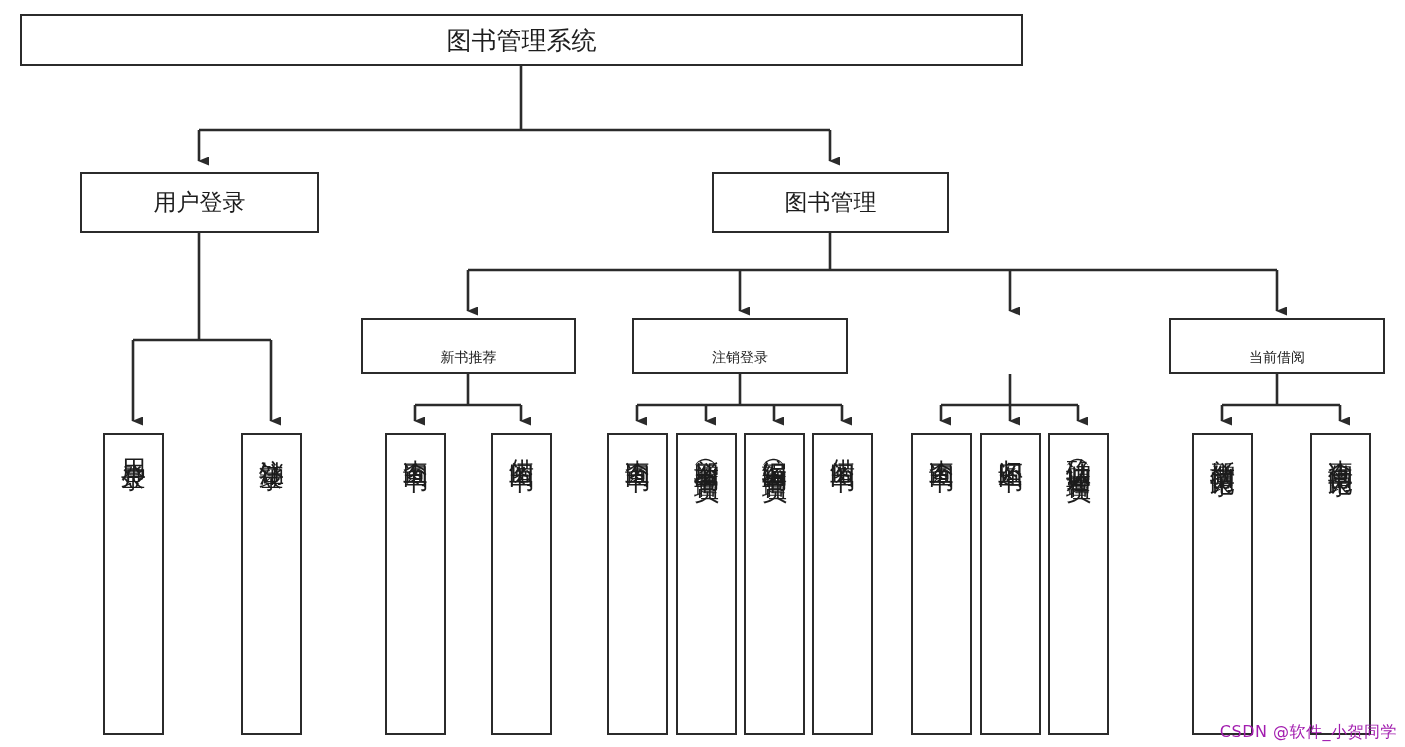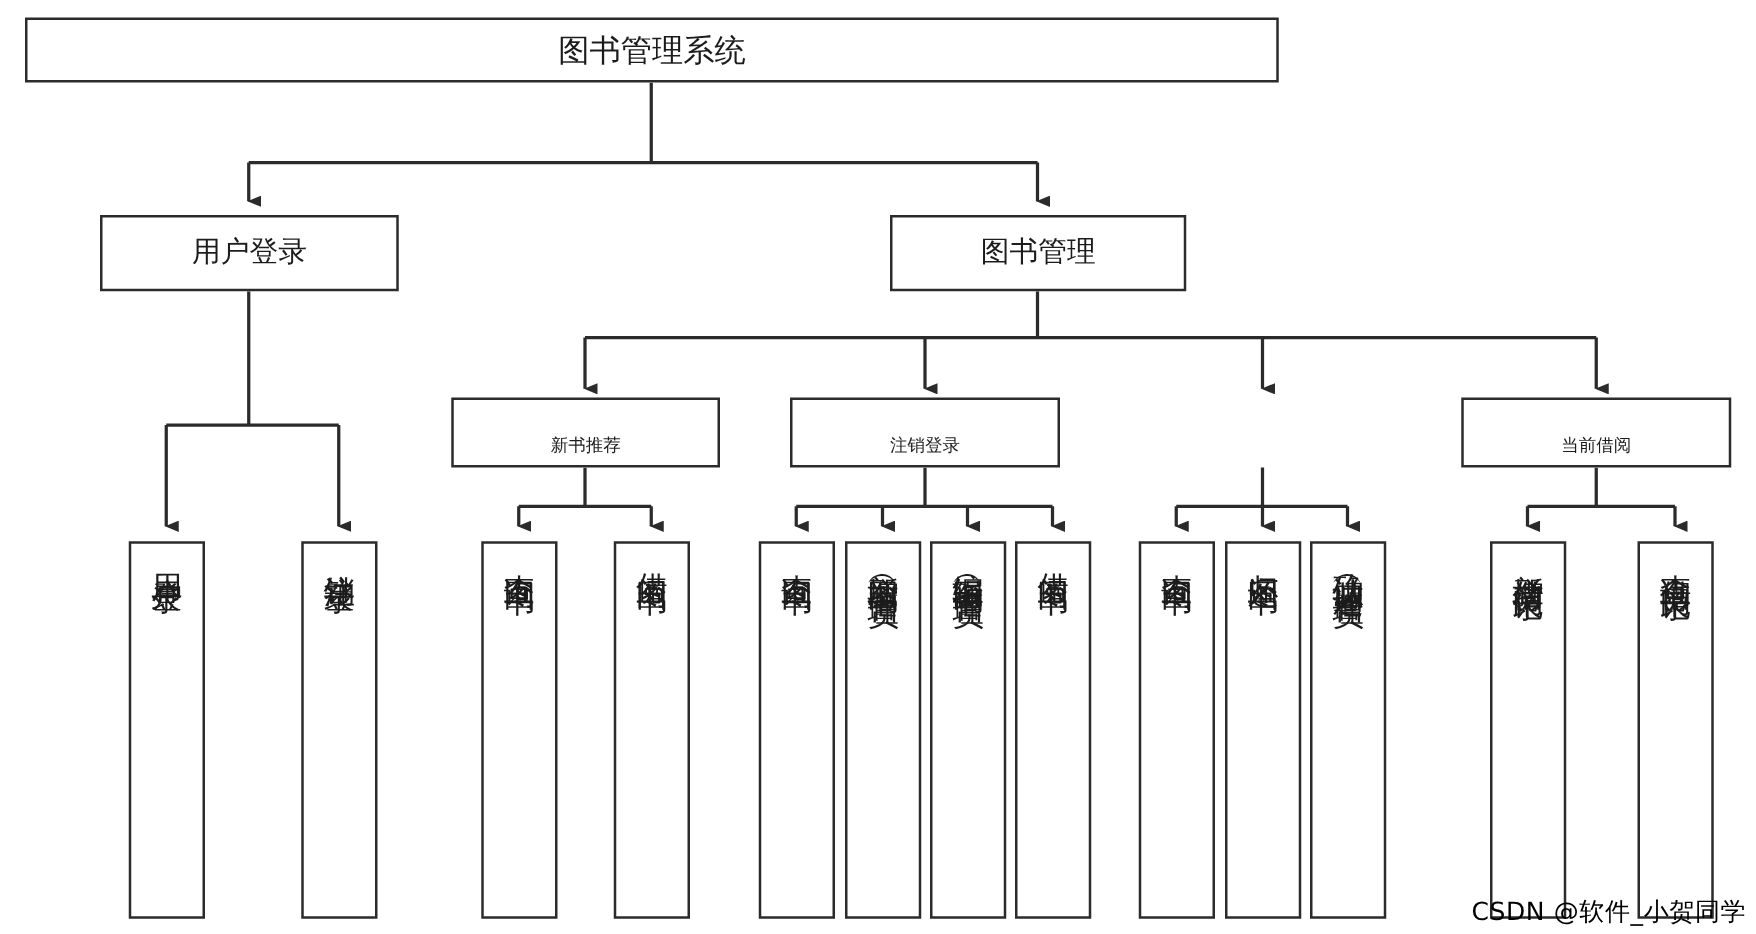--- a/index.html
+++ b/index.html
@@ -54,22 +54,22 @@
     text-orientation: upright;
     font-size: 25px;
     letter-spacing: 3px;
     line-height: 1.0;
     white-space: nowrap;
   }
   .watermark {
     position: absolute;
     right: 8px;
     bottom: 4px;
-    font-size: 20px;
-    color: #000000;
+    font-size: 16px;
+    color: #a21caf;
     letter-spacing: 0.5px;
     white-space: nowrap;
     font-family: "DejaVu Sans", "Liberation Sans", sans-serif;
   }
 </style>
 </head>
 <body>
 
 <div id="canvas">
 

